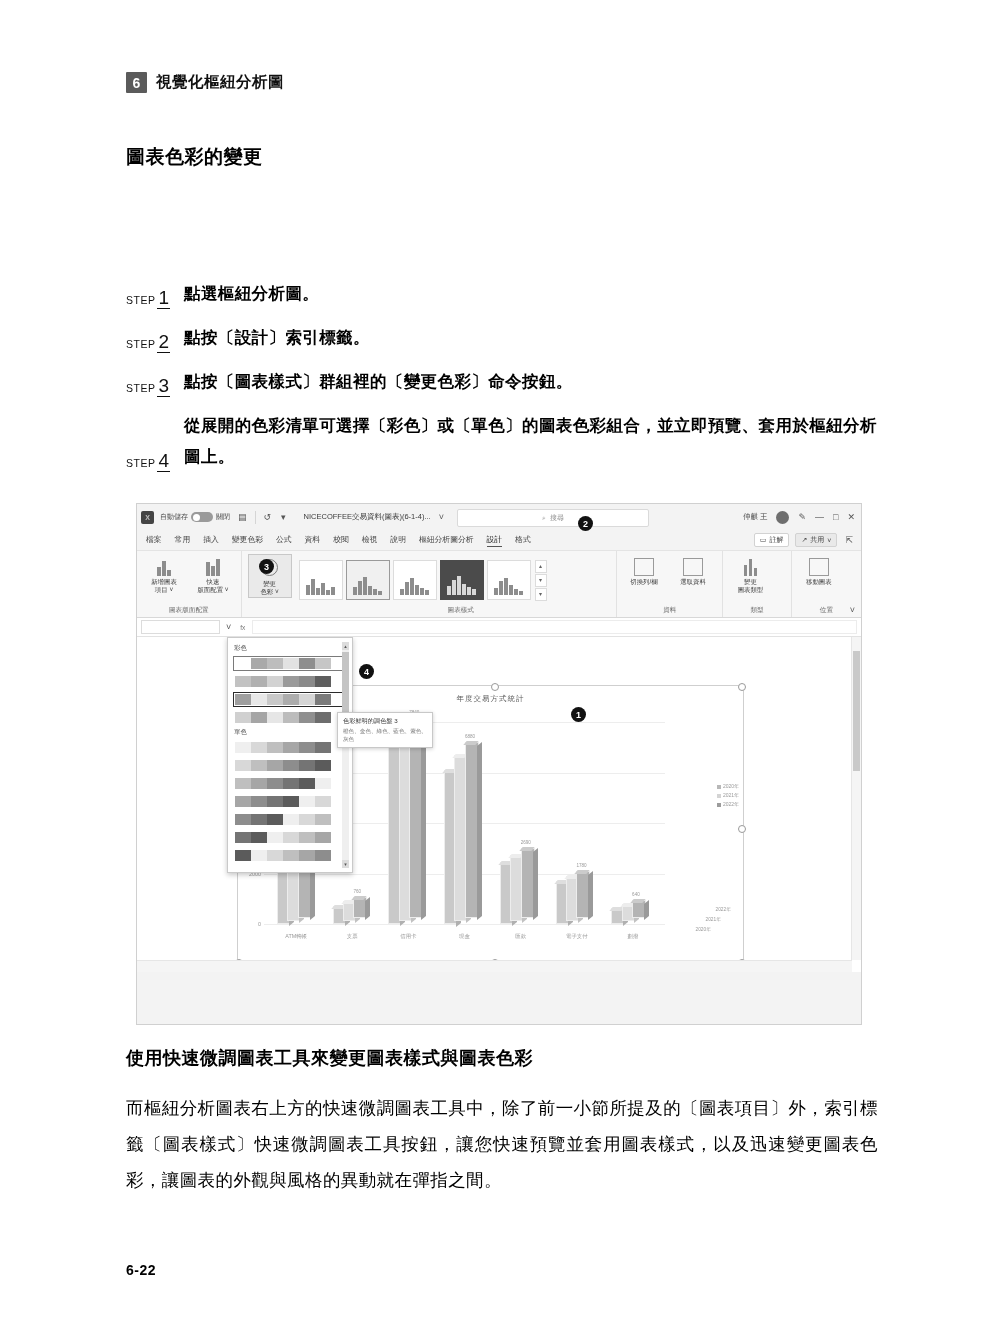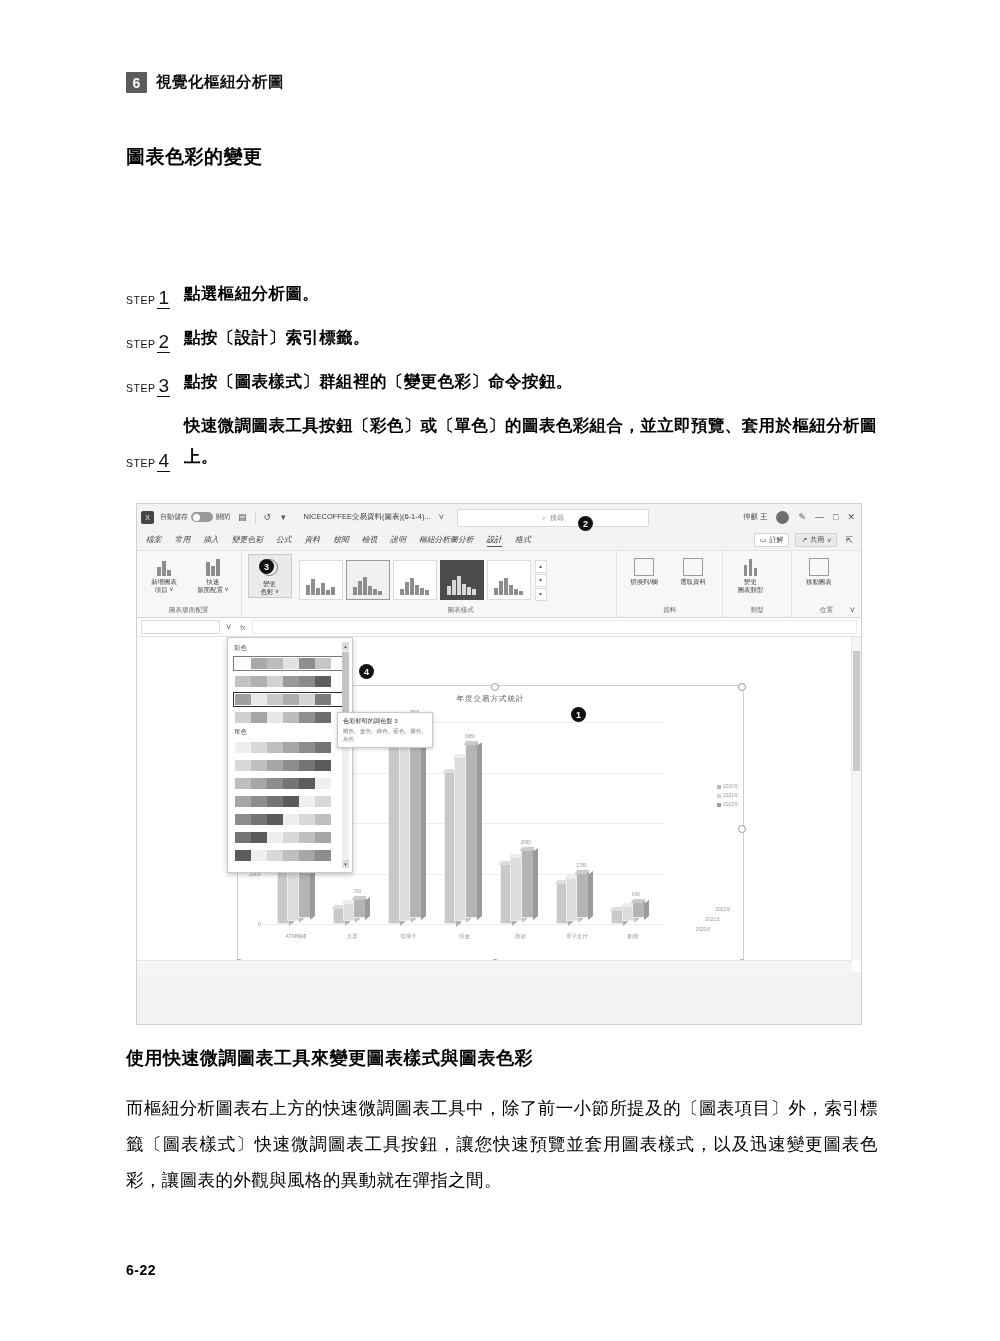--- a/index.html
+++ b/index.html
@@ -85,21 +85,21 @@
     font-size:7px;color:#8a8a8a;
   }
   .tb-right{position:absolute;right:6px;top:0;height:26px;display:flex;
             align-items:center;gap:9px;font-size:7.5px;color:#4a4a4a;}
   .avatar{width:13px;height:13px;border-radius:50%;background:#6e6e6e;}
   .winbtn{font-size:9px;color:#555;}
 
   
   .tabsrow{height:20px;display:flex;align-items:center;gap:13px;
            padding-left:9px;font-size:7.8px;color:#444;position:relative;background:#f3f3f3;}
-  .tab{white-space:nowrap;padding-bottom:1px;font-style:italic;}
+  .tab{white-space:nowrap;padding-bottom:1px;}
   .tab.active{color:#111;border-bottom:1.6px solid #555;}
   .tabs-right{position:absolute;right:6px;display:flex;gap:6px;align-items:center;}
   .pillbtn{border:1px solid #d2d2d2;border-radius:2px;background:#fff;
            padding:1px 5px;font-size:7px;color:#444;display:flex;gap:3px;align-items:center;}
   .pillbtn.share{background:#e9e9e9;}
 
   
   .ribbon{height:66px;background:#f7f7f7;border-top:1px solid #e4e4e4;
           border-bottom:1px solid #d8d8d8;display:flex;position:relative;}
   .grp{display:flex;flex-direction:column;justify-content:space-between;
@@ -238,21 +238,21 @@
         <span class="lbl">STEP</span>
         <span class="num">3</span>
       </div>
       <div class="step-txt">點按〔圖表樣式〕群組裡的〔變更色彩〕命令按鈕。</div>
     </div>
     <div class="step">
       <div class="step-tag">
         <span class="lbl">STEP</span>
         <span class="num">4</span>
       </div>
-      <div class="step-txt">快速微調圖表工具按鈕〔彩色〕或〔單色〕的圖表色彩組合，並立即預覽、套用於樞紐分析圖上。</div>
+      <div class="step-txt">從展開的色彩清單可選擇〔彩色〕或〔單色〕的圖表色彩組合，並立即預覽、套用於樞紐分析圖上。</div>
     </div>
   </div>
 
   <div class="shot">
 
     <div class="titlebar">
       <span class="xl-logo">X</span>
       <span class="autosave">
         <span>自動儲存</span>
         <span class="toggle"></span>

